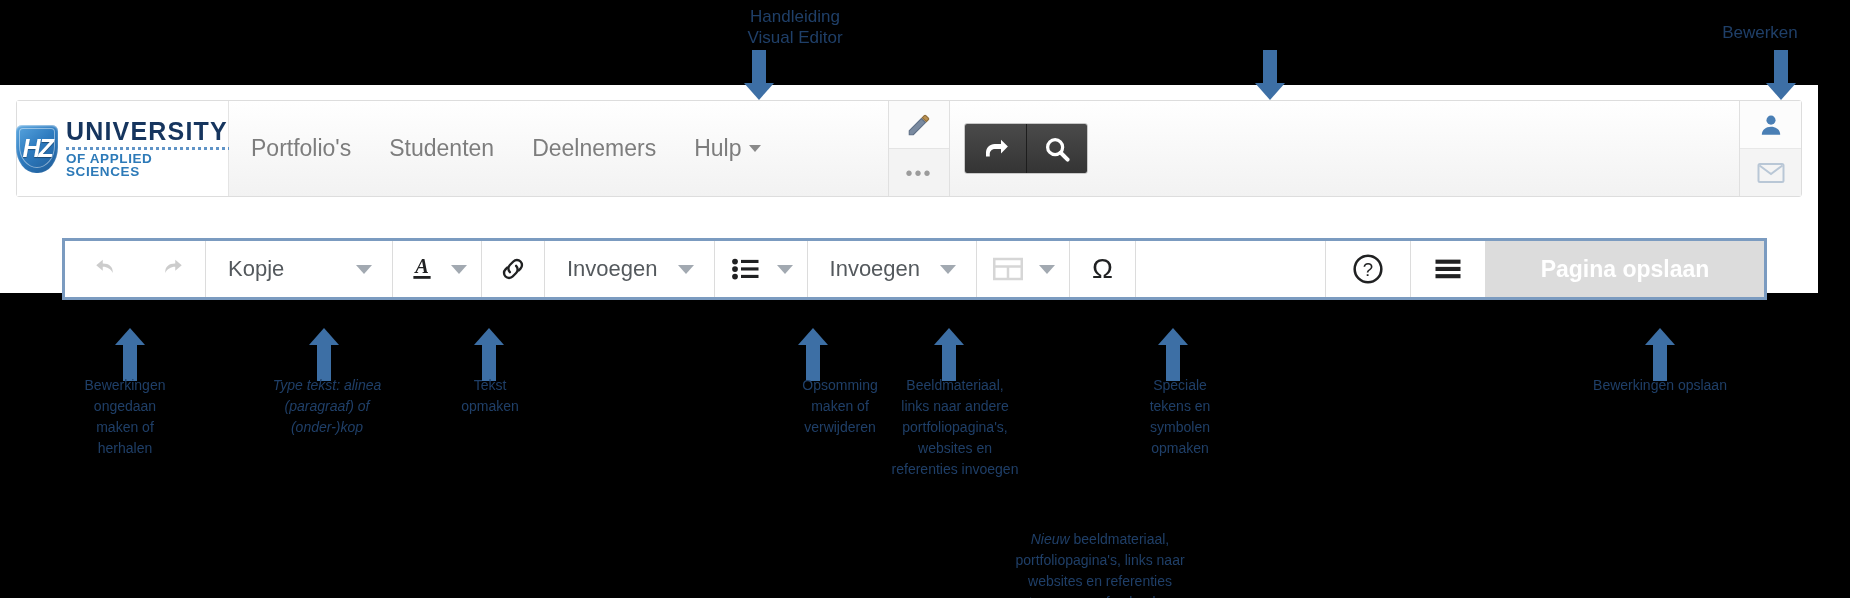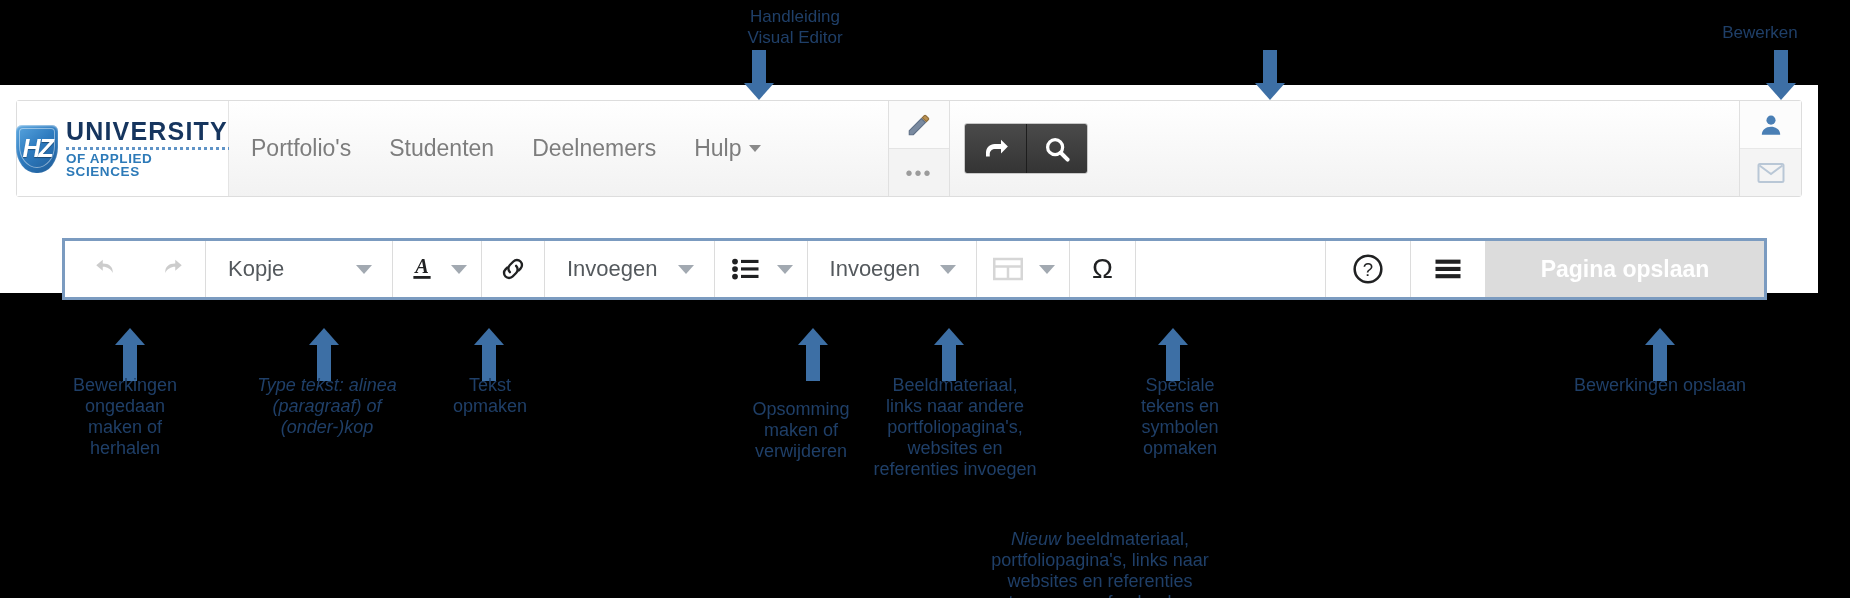--- a/index.html
+++ b/index.html
@@ -149,21 +149,21 @@
     border-left: 15px solid transparent; border-right: 15px solid transparent;
     border-top: 17px solid #3d6fa5;
   }
   .arrow-up .head {
     width: 0; height: 0; margin-left: -8px;
     border-left: 15px solid transparent; border-right: 15px solid transparent;
     border-bottom: 17px solid #3d6fa5;
   }
   .caption {
     position: absolute; color: #1f3f68; text-align: center;
-    font-size: 18px; line-height: 21px;
+    font-size: 14px; line-height: 21px;
   }
   .caption.top-cap { font-size: 17px; line-height: 21px; }
   .caption em { font-style: italic; }
 </style>
 </head>
 <body>
 
 <div id="root">
 
   <div class="page-band"></div>
@@ -387,21 +387,21 @@
     <div class="head"></div>
       <div class="stem" style="height:36px"></div>
   </div>
   <div class="caption" style="left: 400px; top: 375px; width: 180px; white-space: pre-line;">Tekst
 opmaken</div>
 
   <div class="arrow-up" style="left:806px;top:328px;">
     <div class="head"></div>
       <div class="stem" style="height:36px"></div>
   </div>
-  <div class="caption" style="left: 701px; top: 375px; width: 200px; white-space: pre-line; margin-top: 24px;">Opsomming
+  <div class="caption" style="left: 740px; top: 375px; width: 200px; white-space: pre-line;">Opsomming
 maken of
 verwijderen</div>
 
   <div class="arrow-up" style="left:942px;top:328px;">
     <div class="head"></div>
       <div class="stem" style="height:36px"></div>
   </div>
   <div class="caption" style="left: 845px; top: 375px; width: 220px; white-space: pre-line;">Beeldmateriaal,
 links naar andere
 portfoliopagina's,

